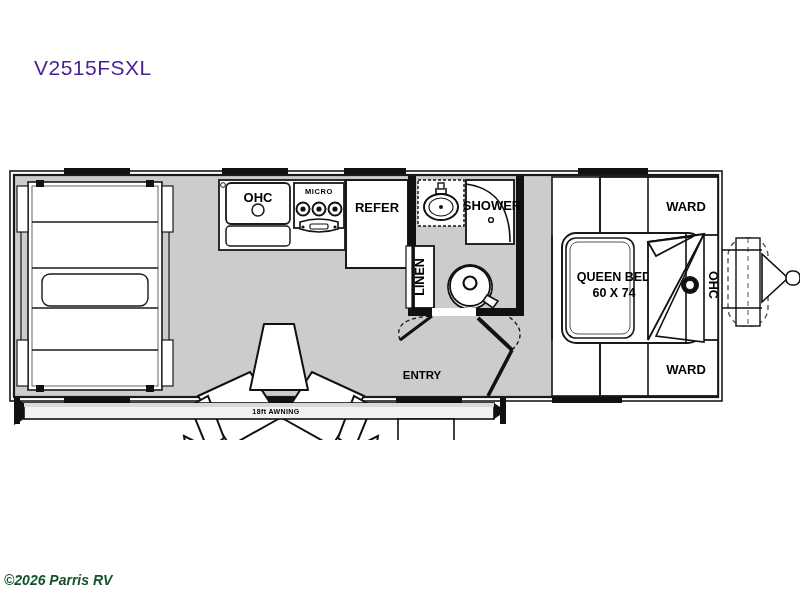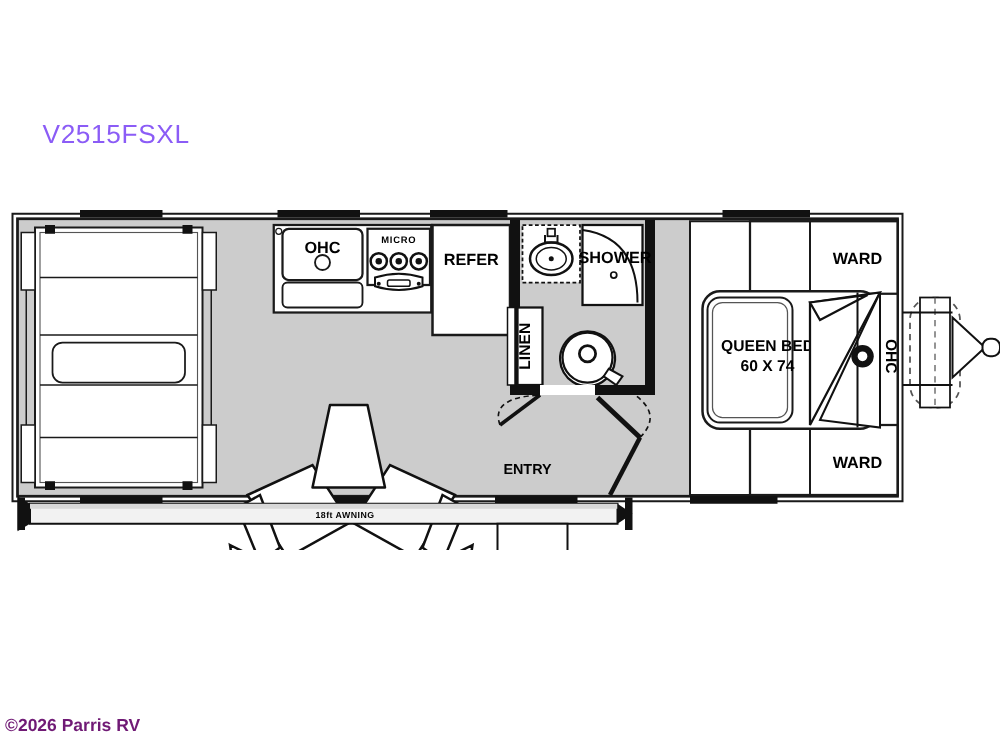--- a/index.html
+++ b/index.html
@@ -5,27 +5,26 @@
   html,body{margin:0;padding:0;}
   body{
     width:800px;height:600px;
     background:#ffffff;
     font-family:"Liberation Sans", sans-serif;
     overflow:hidden;
     position:relative;
   }
   #page-title{
     position:absolute;left:34px;top:56px;
-    font-size:21px;color:#8b5cf6;letter-spacing:.5px;
+    font-size:21px;color:#4c1d95;letter-spacing:.5px;
     font-family:"Liberation Sans", sans-serif;
-    margin-top:40px;
   }
   #copyright{
     position:absolute;left:4px;top:572px;
-    font-size:14px;color:#701a75;font-weight:bold;
+    font-size:14px;color:#14532d;font-style:italic;font-weight:bold;
   }
   #plan{
     position:absolute;left:0px;top:150px;width:656px;height:290px;
   }
   svg{display:block;}
   .lbl{font-family:"Liberation Sans", sans-serif;font-weight:bold;fill:#000;}
 </style>
 </head>
 <body>
 

